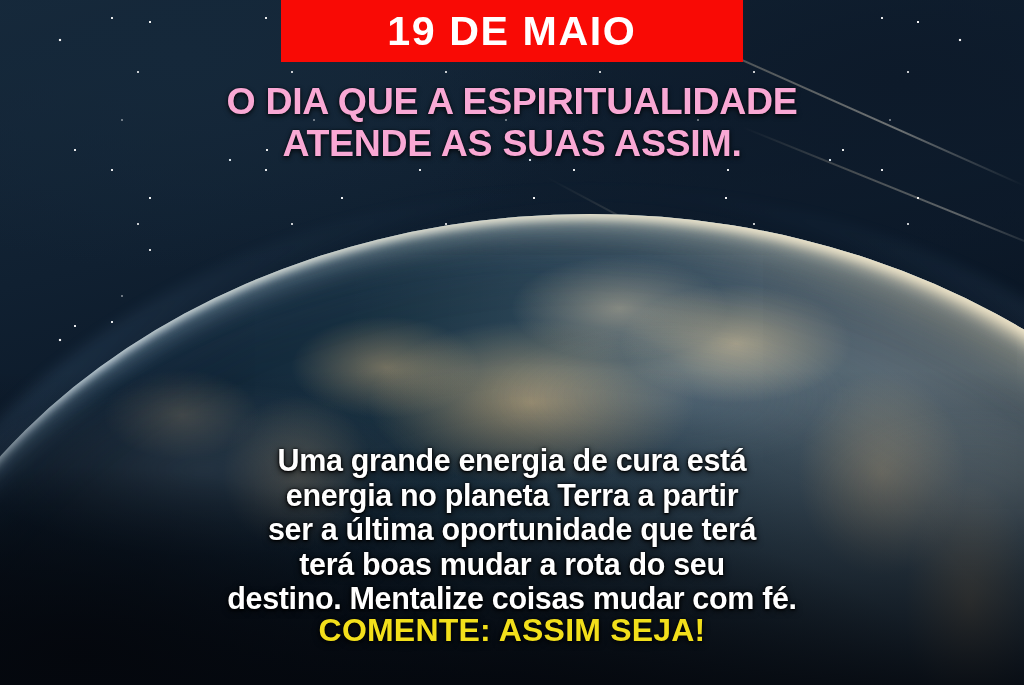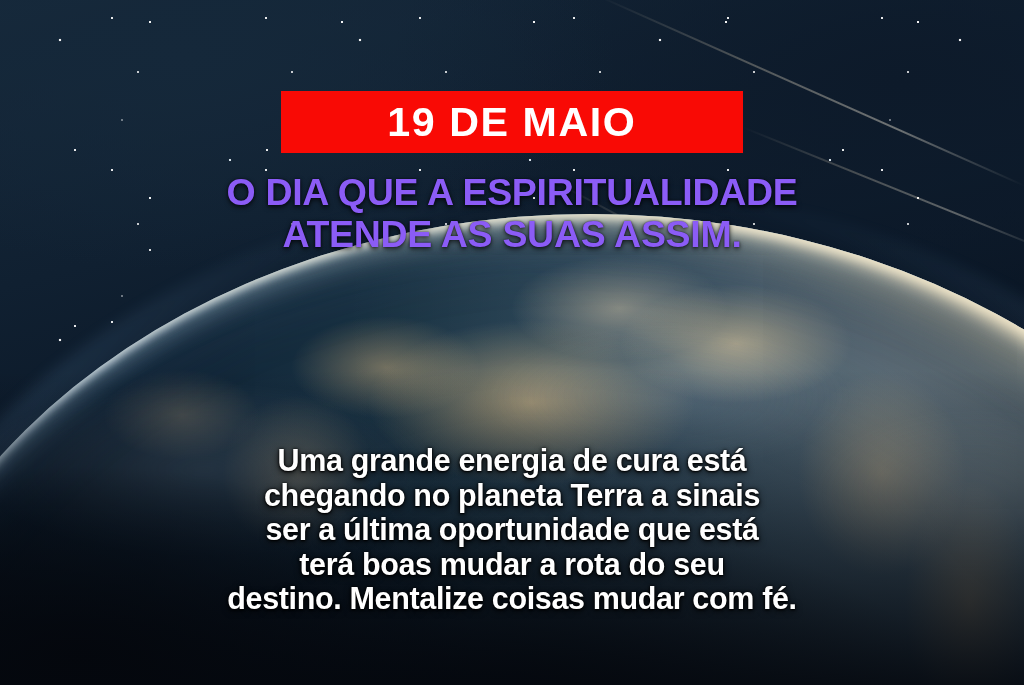--- a/index.html
+++ b/index.html
@@ -133,21 +133,20 @@
     filter:blur(3px);
   }
 
   
   .content {
     position:absolute; inset:0; z-index:10;
     display:flex; flex-direction:column; align-items:center;
   }
 
   .date-banner {
-    margin-top:91px;
     width:462px; height:62px;
     display:flex; align-items:center; justify-content:center;
     letter-spacing:.5px;
   }
   .date-banner span {
     color:#ffffff;
     font-size:40px; font-weight:bold;
     letter-spacing:1.5px;
     line-height:1;
     transform:scaleX(1.03);
@@ -208,28 +207,31 @@
 
   <div class="sky-dark-br"></div>
   <div class="sky-fade-bottom"></div>
 
   <div class="content">
 
     <div class="date-banner" style="background: rgb(249, 10, 5);">
       <span style="color: rgb(255, 255, 255);">19 DE MAIO</span>
     </div>
 
-    <div class="headline" style="color: #8b5cf6;">
+    <div class="headline" style="color: #f9a8d4;">
       <span class="l1">O DIA QUE A ESPIRITUALIDADE</span>
       <span class="l2">ATENDE AS SUAS ASSIM.</span>
     </div>
 
     <div class="body-text" style="color: rgb(255, 255, 255);">
       <span class="ln">Uma grande energia de cura está</span>
-      <span class="ln">chegando no planeta Terra a sinais</span>
-      <span class="ln">ser a última oportunidade que está</span>
+      <span class="ln">energia no planeta Terra a partir</span>
+      <span class="ln">ser a última oportunidade que terá</span>
       <span class="ln">terá boas mudar a rota do seu</span>
       <span class="ln">destino. Mentalize coisas mudar com fé.</span>
     </div>
 
+    <div class="cta" style="color: rgb(242, 223, 27);">
+      <span>COMENTE: ASSIM SEJA!</span>
+    </div>
 
   </div>
 </div>
 
 </body></html>

